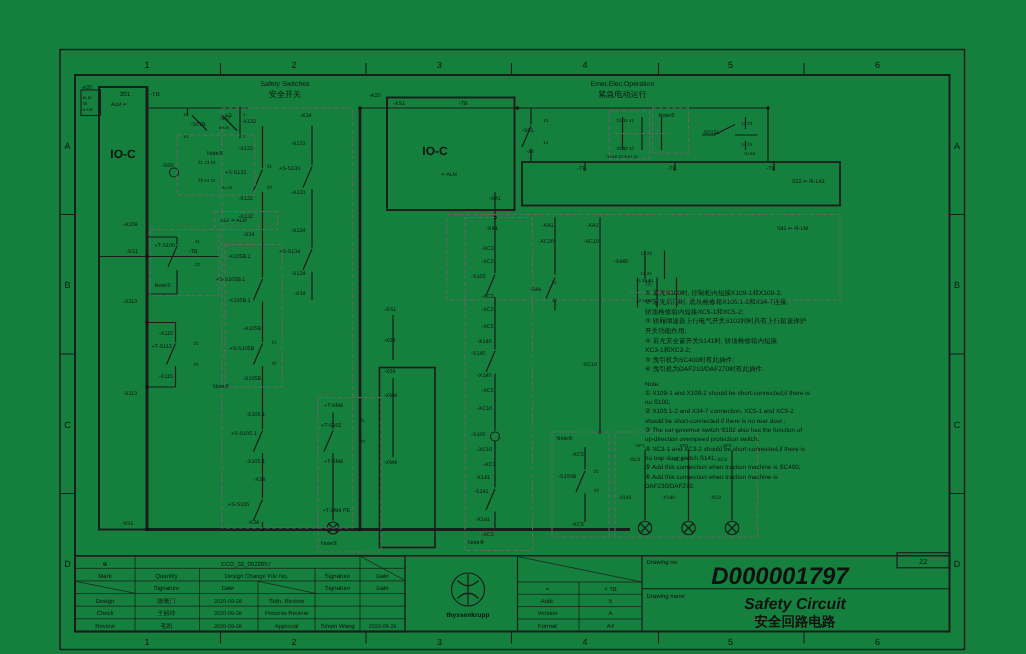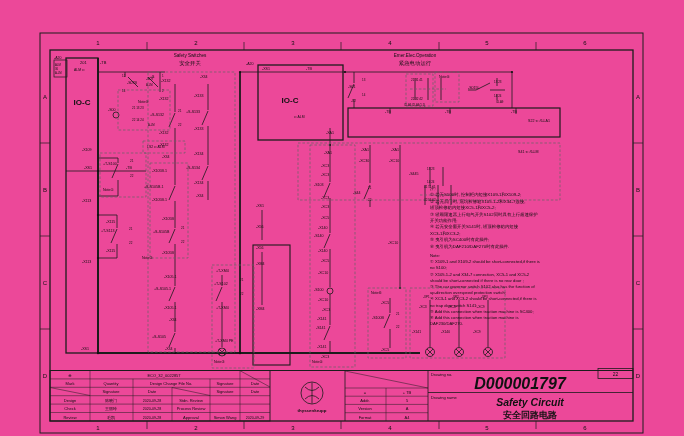--- a/index.html
+++ b/index.html
@@ -1,16 +1,16 @@
 <!DOCTYPE html>
 <html><head>
 <meta charset="utf-8">
 <style>
   html,body{margin:0;padding:0;background:#e8e8e8;}
-  #page{position:relative;width:684px;height:436px;background:#ec4899;overflow:hidden;
+  #page{position:relative;width:684px;height:436px;background:#15803d;overflow:hidden;
         font-family:"Liberation Sans","DejaVu Sans",sans-serif;}
   svg{position:absolute;left:0;top:0;}
   text{fill:#111;font-family:"Liberation Sans","DejaVu Sans",sans-serif;}
   .w{stroke:#1c1c1c;fill:none;stroke-width:0.8;}
   .d{stroke:#666;fill:none;stroke-width:0.7;stroke-dasharray:2.6 1.8;}
 </style>
 </head>
 <body>
 
 <div id="page">

